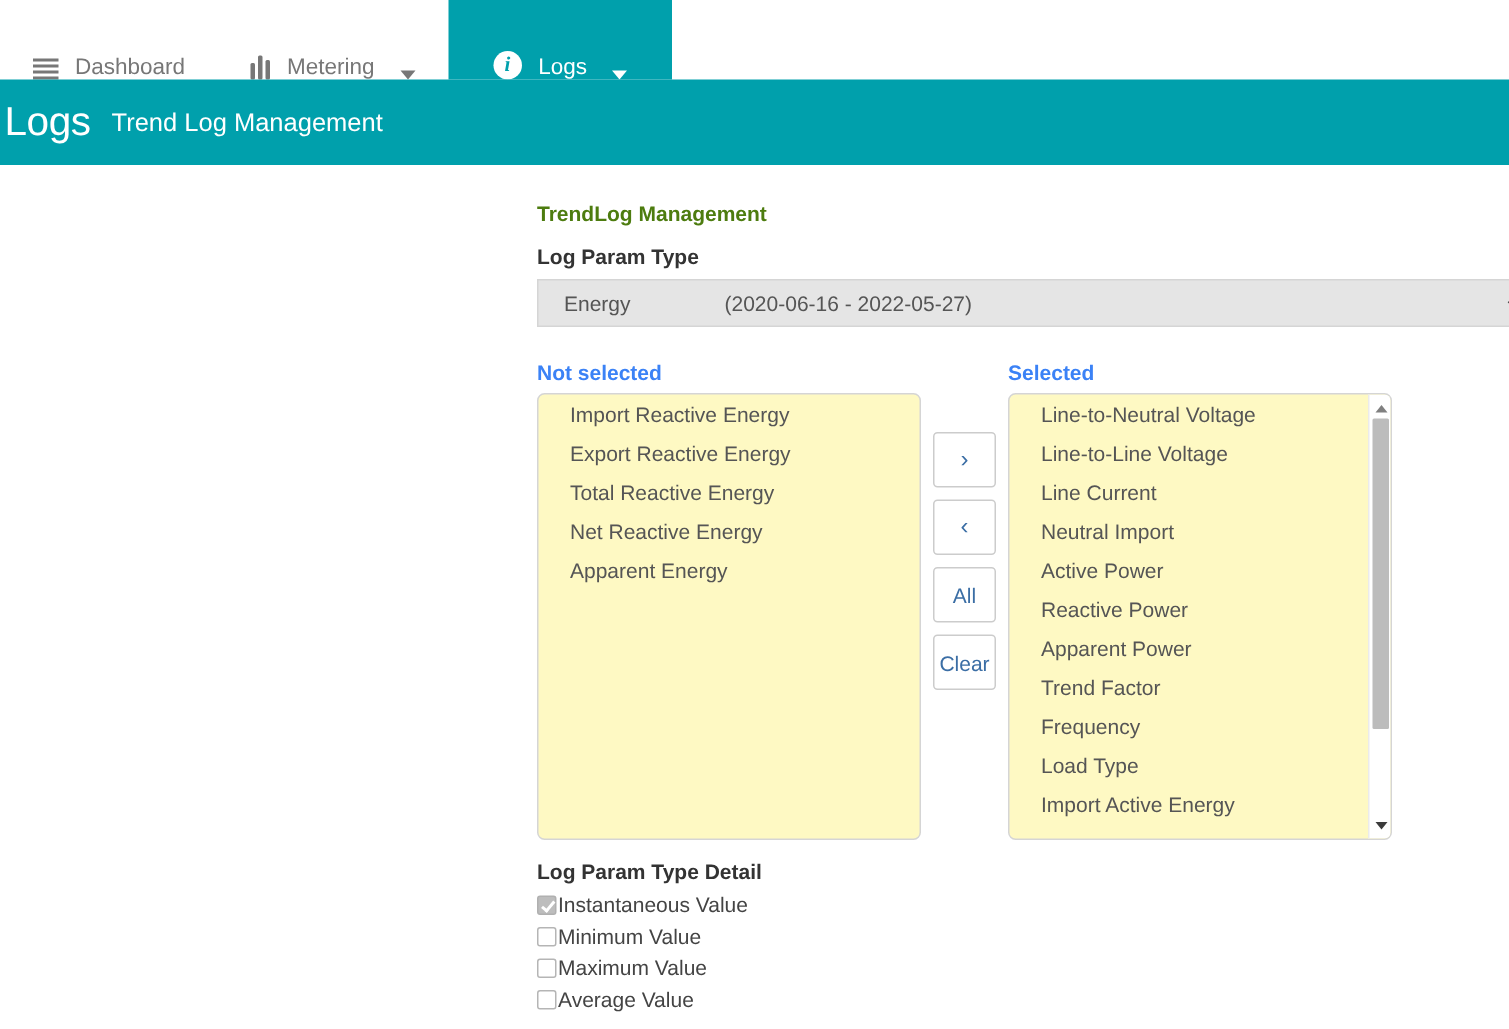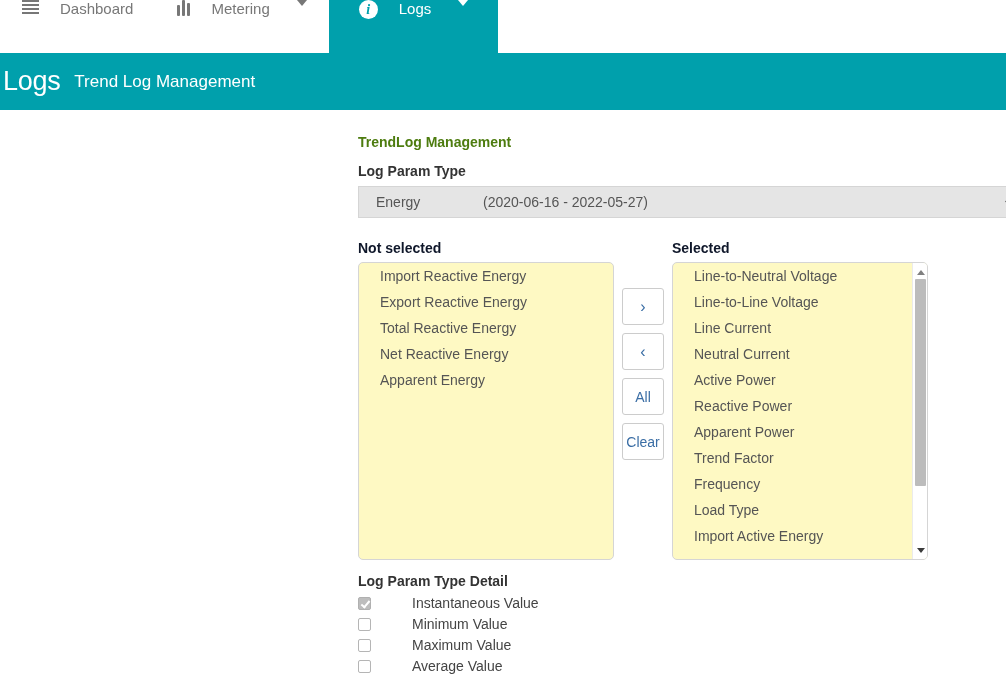--- a/index.html
+++ b/index.html
@@ -12,22 +12,22 @@
   }
 
   
   .navbar {
     position: absolute; left: 0; top: 0;
     width: 1006px; height: 53px;
     background: #ffffff;
     display: flex; align-items: stretch;
   }
   .nav-item {
-    display: flex; align-items: flex-start;
-    gap: 21px;
+    display: flex; align-items: flex-end;
+    gap: 11px;
     padding: 0 22px;
     color: #777777;
     font-size: 15px;
     cursor: pointer;
     user-select: none;
   }
   .nav-item.active {
     background: #00a0ac;
     color: #ffffff;
     padding: 0 30px;
@@ -108,21 +108,21 @@
     position: absolute; right: 13px; top: 10px;
     width: 9px; height: 9px;
     border-right: 2px solid #444444;
     border-bottom: 2px solid #444444;
     transform: rotate(45deg);
   }
 
   
   .dual { position: relative; margin-top: 22px; height: 320px; }
   .list-head {
-    font-size: 14px; font-weight: bold; color: #0f172a;
+    font-size: 14px; font-weight: bold; color: #3b82f6;
     margin-bottom: 6px;
   }
   .listbox {
     border: 1px solid #d5d5d5; border-radius: 5px;
     background: #fef9c3;
     height: 298px;
     overflow: hidden;
     position: relative;
   }
   .col-left  { position: absolute; left: 0;   top: 0; width: 256px; }
@@ -198,21 +198,21 @@
     position: relative;
   }
   .cb.checked { background: #bdbdbd; border-color: #b0b0b0; }
   .cb.checked::after {
     content: ""; position: absolute;
     left: 4px; top: 1px; width: 3px; height: 7px;
     border-right: 2px solid #ffffff;
     border-bottom: 2px solid #ffffff;
     transform: rotate(40deg);
   }
-  .cb-label { line-height: 14px; padding-left: 40px; }
+  .cb-label { line-height: 14px; }
 </style>
 </head>
 <body>
 
 <div class="navbar">
 
   <div class="nav-item">
     <span class="icon-dashboard">
       <i></i>
         <i></i>
@@ -277,21 +277,21 @@
         <button class="xfer-btn">All</button>
         <button class="xfer-btn">Clear</button>
       </div>
 
       <div class="col-right">
         <div class="list-head">Selected</div>
         <div class="listbox">
           <div class="list-option">Line-to-Neutral Voltage</div>
           <div class="list-option">Line-to-Line Voltage</div>
           <div class="list-option">Line Current</div>
-          <div class="list-option">Neutral Current</div>
+          <div class="list-option">Neutral Import</div>
           <div class="list-option">Active Power</div>
           <div class="list-option">Reactive Power</div>
           <div class="list-option">Apparent Power</div>
           <div class="list-option">Trend Factor</div>
           <div class="list-option">Frequency</div>
           <div class="list-option">Load Type</div>
           <div class="list-option">Import Active Energy</div>
 
           <div class="vscroll">
             <div class="vscroll-arrow up">

